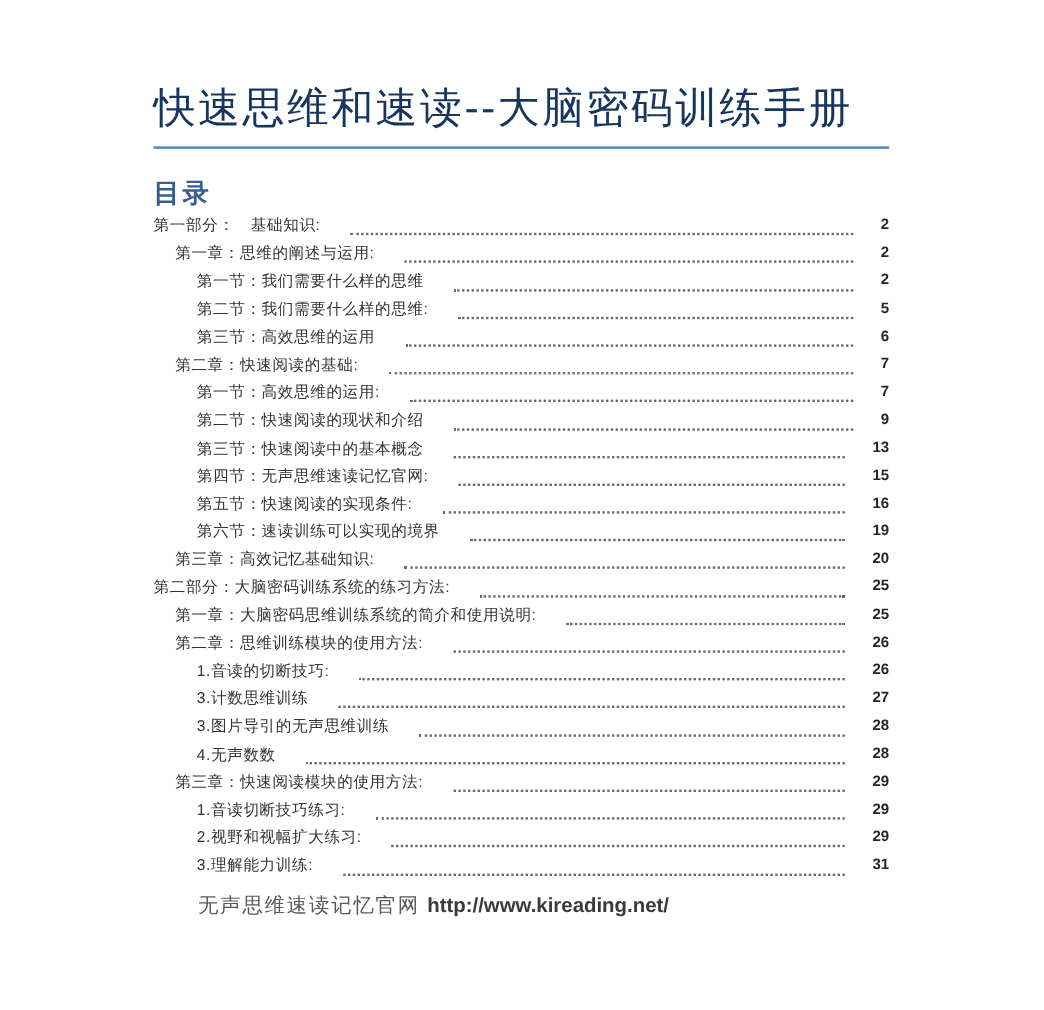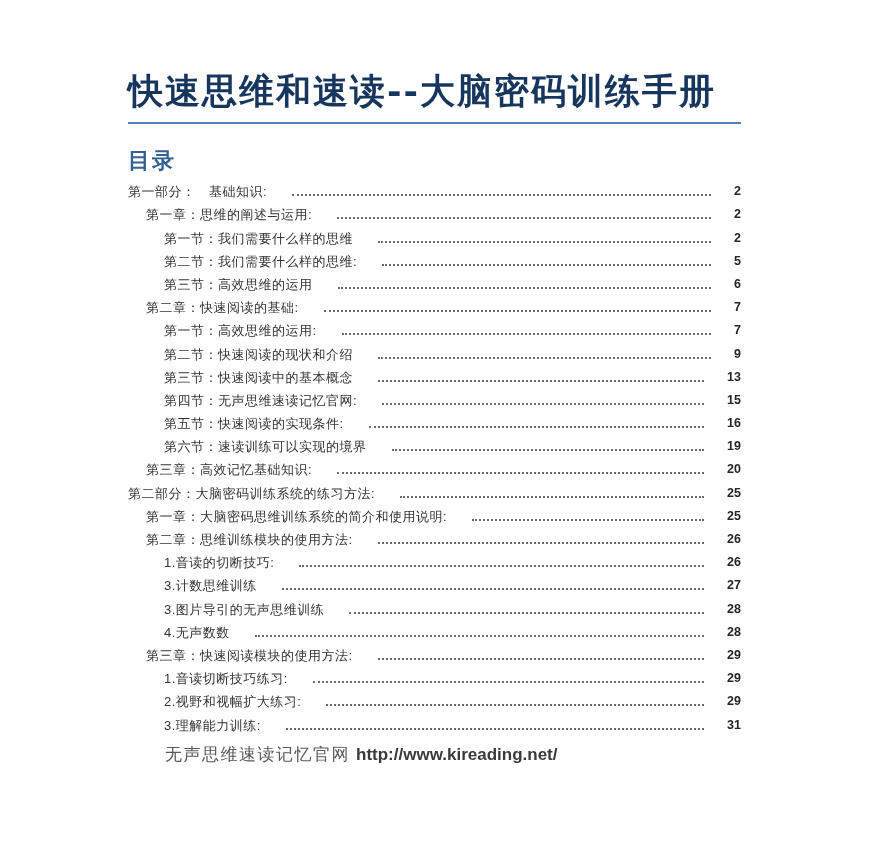--- a/index.html
+++ b/index.html
@@ -10,42 +10,41 @@
     overflow: hidden;
   }
   .page {
     position: relative;
     width: 870px; height: 842px;
     padding: 70px 129px 0 128px;
     background: #ffffff;
   }
   .doc-title {
     font-family: "DejaVu Serif", "Liberation Serif", serif;
-    font-weight: 700;
+    font-weight: 400;
     font-size: 35px;
     line-height: 42px;
     letter-spacing: 2px;
     color: var(--title, #17365d);
     padding-bottom: 10px;
     border-bottom: 2px solid var(--title-rule, #4f81bd);
     white-space: nowrap;
   }
   .toc-heading {
     margin-top: 28px;
     margin-bottom: 9px;
     font-size: 22px;
     line-height: 18px;
     font-weight: bold;
     letter-spacing: 2px;
     color: var(--toc-heading, #365f91);
   }
   .toc-list { width: 613px; }
   .toc-entry {
     display: flex;
-    align-items: flex-end;
     height: 23.2px;
     font-size: 13px;
     line-height: 17px;
     color: var(--toc-text, #333333);
     cursor: pointer;
     gap: 20px;
   }
   .toc-entry .entry-label {
     white-space: nowrap;
     letter-spacing: 0.5px;

